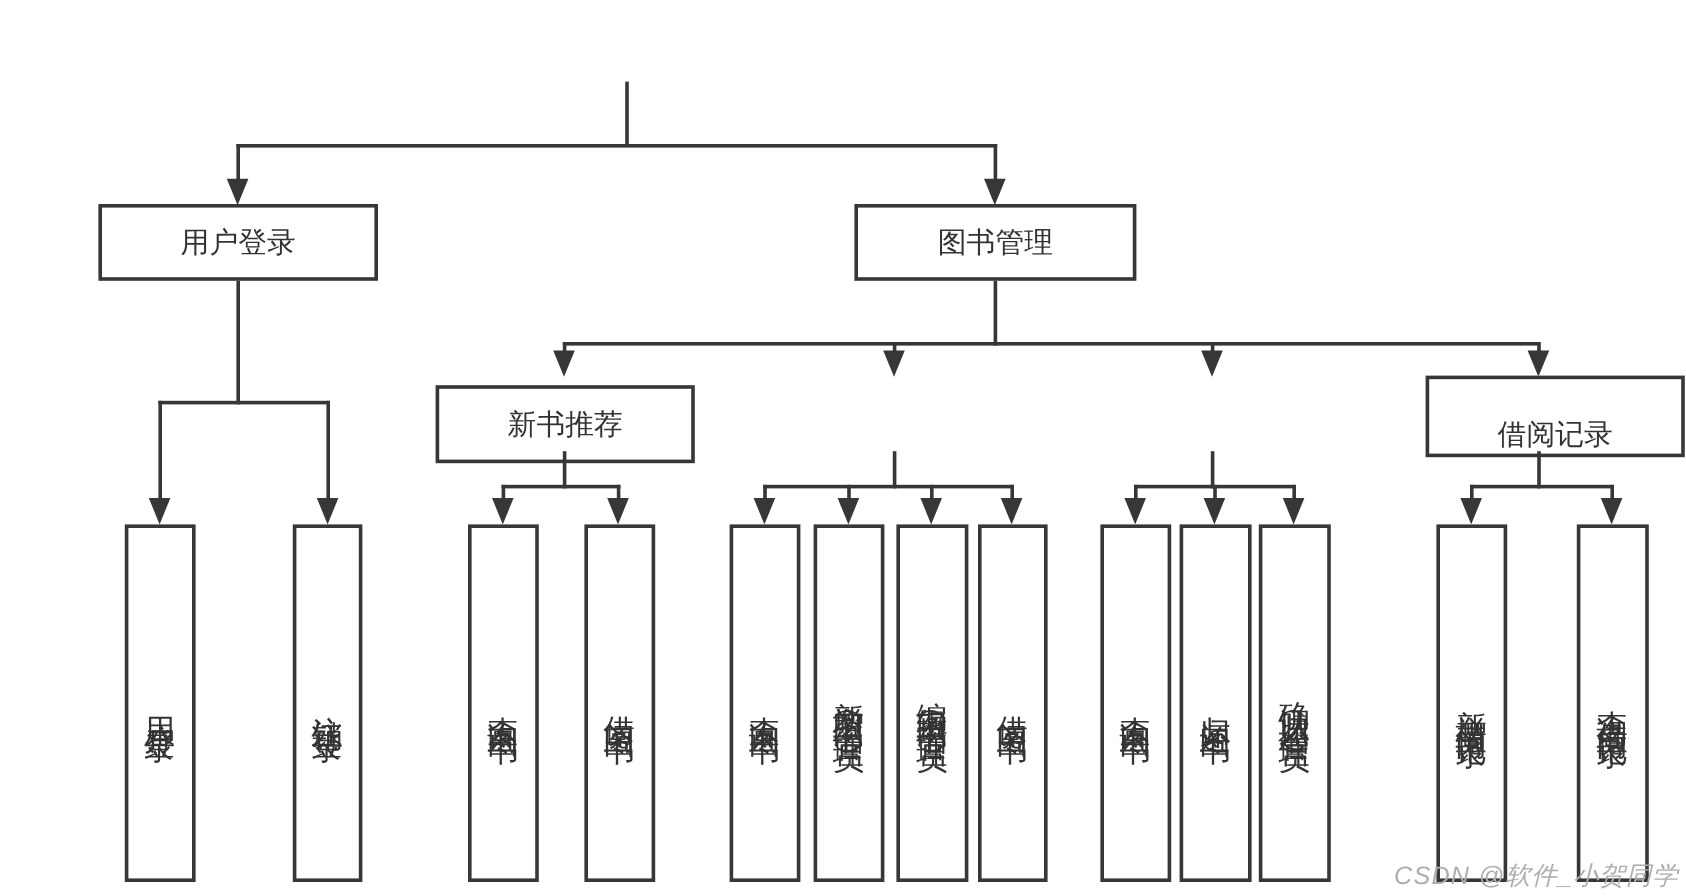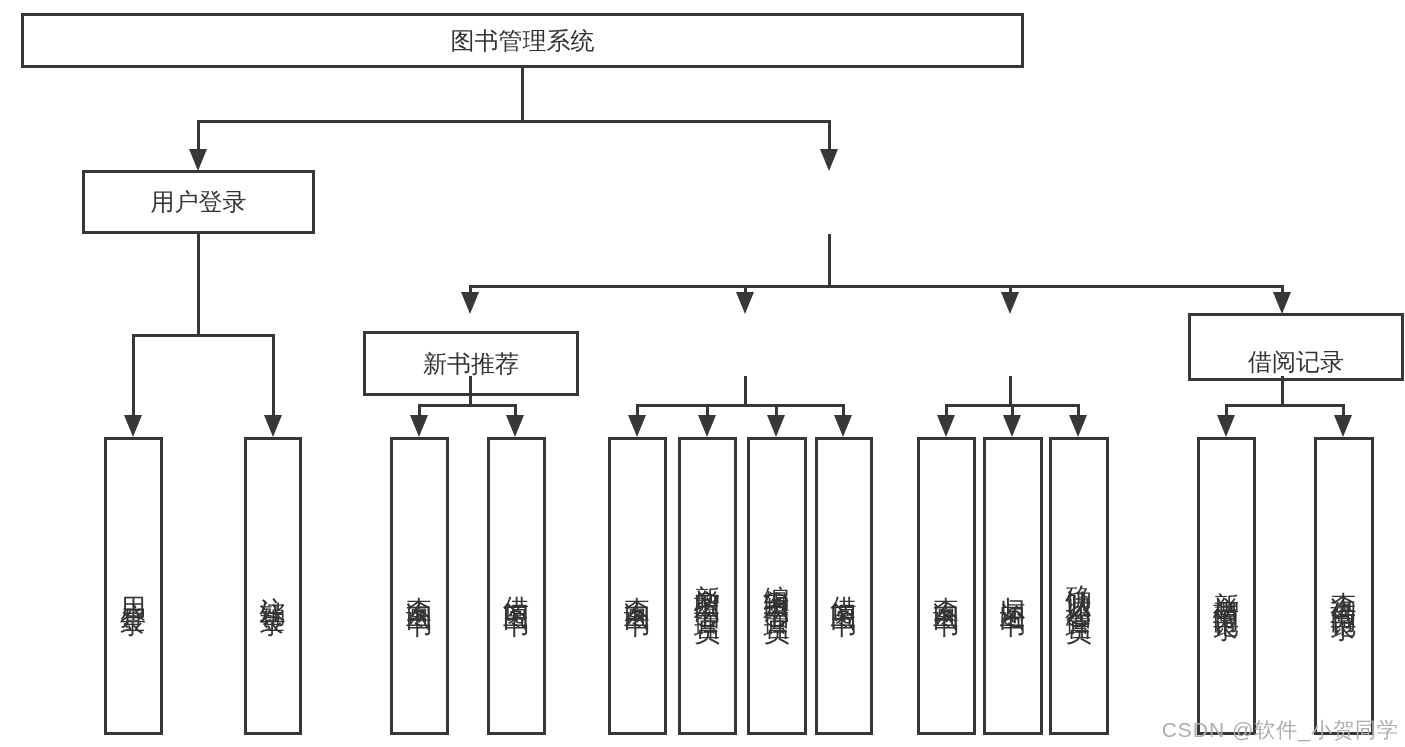--- a/index.html
+++ b/index.html
@@ -45,61 +45,62 @@
     border-right:9px solid transparent;
     border-top:22px solid var(--line);
   }
   .watermark{
     position:absolute;
     right:6px;bottom:3px;
     font-size:21px;
     color:var(--wm);
     letter-spacing:1px;
     z-index:5;
+    font-style:italic;
   }
 </style>
 </head>
 <body>
 
 <div class="canvas">
 
-  <div class="box" style="left:21px;top:13px;width:1003px;height:55px;">
-    <span>图书管理系统</span>
-  </div>
 
   <div class="vline" style="left:521px;top:68px;height:54px;"></div>
   <div class="hline" style="left:197px;top:120px;width:634px;"></div>
   <div class="vline" style="left:197px;top:120px;height:32px;"></div>
   <div class="arrow" style="left:189px;top:149px;"></div>
   <div class="vline" style="left:828px;top:120px;height:32px;"></div>
   <div class="arrow" style="left:820px;top:149px;"></div>
 
   <div class="box" style="left:82px;top:170px;width:233px;height:64px;">
     <span>用户登录</span>
+  </div>
+  <div class="box" style="left:712px;top:170px;width:235px;height:64px;">
+    <span>图书管理</span>
   </div>
 
   <div class="vline" style="left:197px;top:234px;height:103px;"></div>
   <div class="hline" style="left:132px;top:334px;width:143px;"></div>
   <div class="vline" style="left:132px;top:334px;height:83px;"></div>
   <div class="arrow" style="left:124px;top:415px;"></div>
   <div class="vline" style="left:272px;top:334px;height:83px;"></div>
   <div class="arrow" style="left:264px;top:415px;"></div>
 
   <div class="vline" style="left:828px;top:234px;height:54px;"></div>
   <div class="hline" style="left:469px;top:285px;width:814px;"></div>
   <div class="vline" style="left:469px;top:285px;height:9px;"></div>
   <div class="arrow" style="left:461px;top:292px;"></div>
   <div class="vline" style="left:744px;top:285px;height:9px;"></div>
   <div class="arrow" style="left:736px;top:292px;"></div>
   <div class="vline" style="left:1009px;top:285px;height:9px;"></div>
   <div class="arrow" style="left:1001px;top:292px;"></div>
   <div class="vline" style="left:1281px;top:285px;height:9px;"></div>
   <div class="arrow" style="left:1273px;top:292px;"></div>
 
-  <div class="box" style="left:363px;top:331px;width:216px;height:65px;">
+  <div class="box" style="left:363px;top:321px;width:216px;height:65px;">
     <span>新书推荐</span>
   </div>
   <div class="box" style="left:1188px;top:313px;width:216px;height:68px;align-items:flex-end;">
     <span>借阅记录</span>
   </div>
 
   <div class="vline" style="left:469px;top:376px;height:31px;"></div>
   <div class="hline" style="left:418px;top:404px;width:99px;"></div>
   <div class="vline" style="left:418px;top:404px;height:13px;"></div>
   <div class="arrow" style="left:410px;top:415px;"></div>

